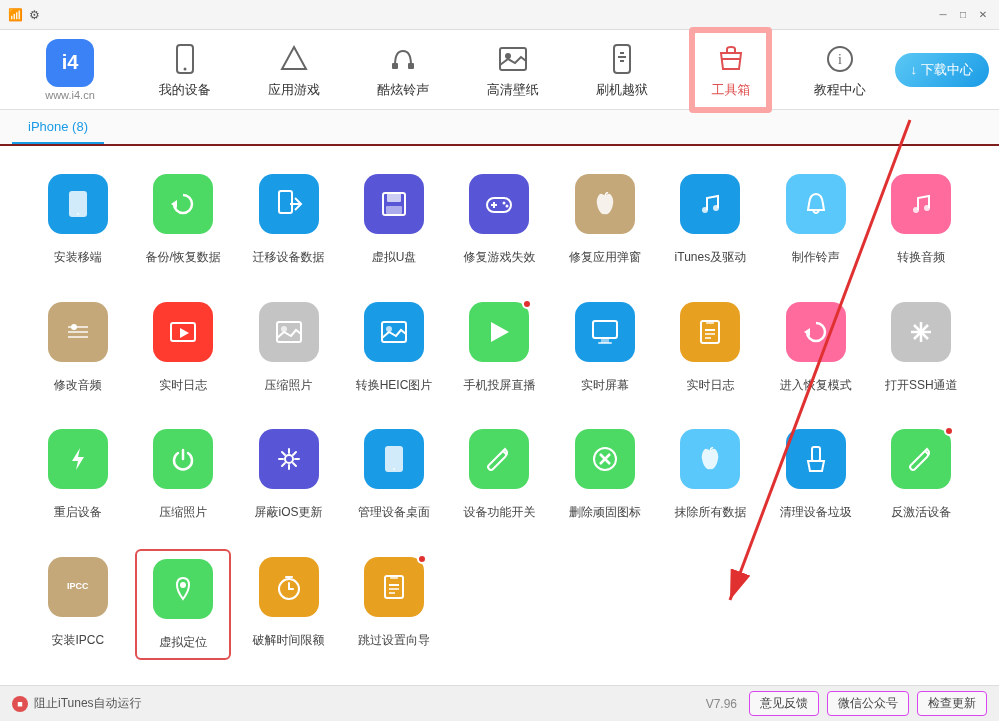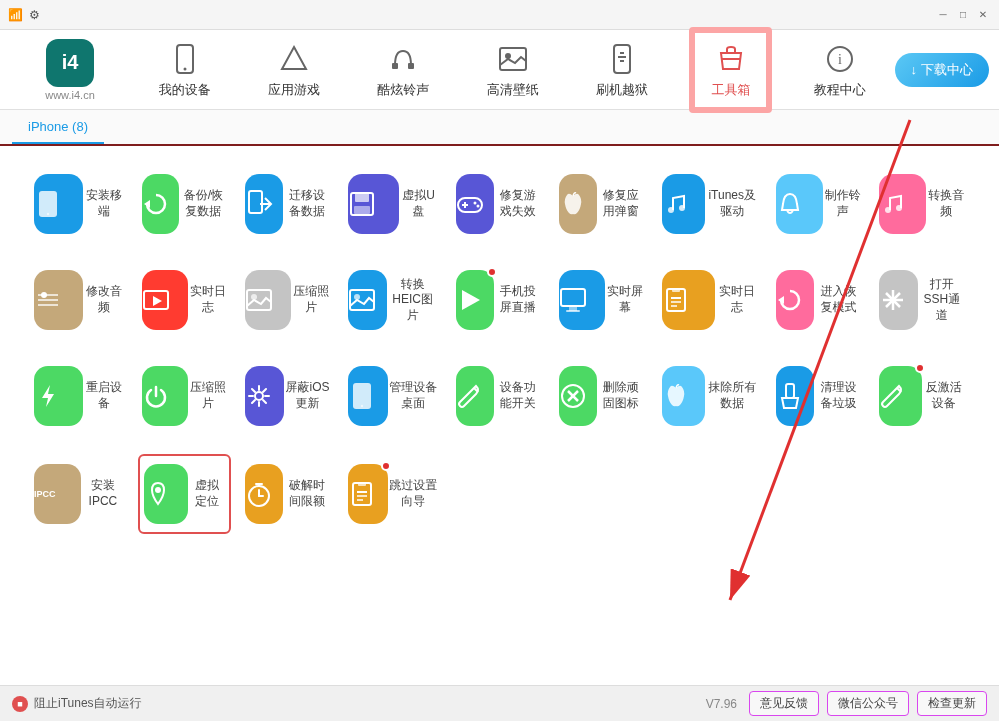--- a/index.html
+++ b/index.html
@@ -30,21 +30,21 @@
     }
     .logo-area {
       width: 120px;
       display: flex;
       flex-direction: column;
       align-items: center;
       justify-content: center;
     }
     .logo-circle {
       width: 48px; height: 48px;
-      background: #0f766e;
+      background: #3b82f6;
       border-radius: 12px;
       display: flex; align-items: center; justify-content: center;
       color: white; font-size: 20px; font-weight: bold;
     }
     .logo-text { font-size: 11px; color: #888; margin-top: 2px; }
 
     .nav-items { display: flex; flex: 1; justify-content: space-around; align-items: center; }
     .nav-item {
       display: flex; flex-direction: column; align-items: center; gap: 4px;
       cursor: pointer; padding: 8px 16px; border-radius: 4px;
@@ -77,26 +77,26 @@
     
     .main { background: white; height: calc(721px - 30px - 80px - 36px - 36px); overflow-y: auto; padding: 20px 30px; }
 
     .tools-grid {
       display: grid;
       grid-template-columns: repeat(9, 1fr);
       gap: 20px 10px;
     }
 
     .tool-item {
-      display: flex; flex-direction: row; align-items: center; gap: 1px;
+      display: flex; flex-direction: column; align-items: center; gap: 16px;
       cursor: pointer; padding: 8px 4px; border-radius: 6px;
     }
     .tool-icon {
       width: 60px; height: 60px; border-radius: 14px;
-      display: flex; align-items: center; justify-content: flex-start;
+      display: flex; align-items: center; justify-content: center;
       font-size: 26px; color: white; position: relative;
     }
     .tool-label { font-size: 12px; color: #444; text-align: center; line-height: 1.3; }
 
     
     .tool-item.highlighted { border: 2px solid #e05050; }
 
     
     .red-dot {
       position: absolute; top: -3px; right: -3px;

